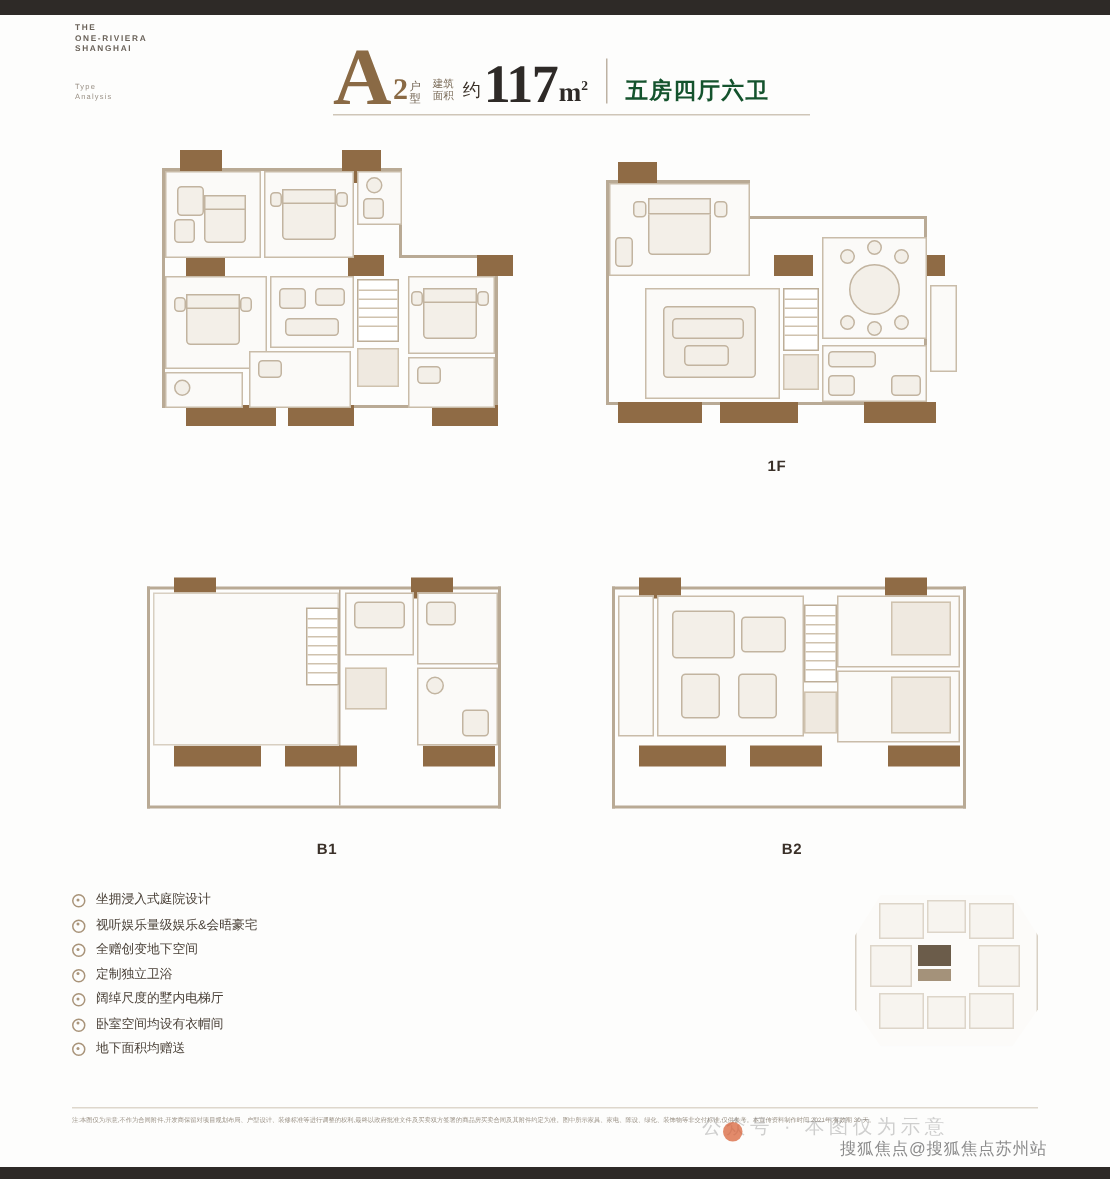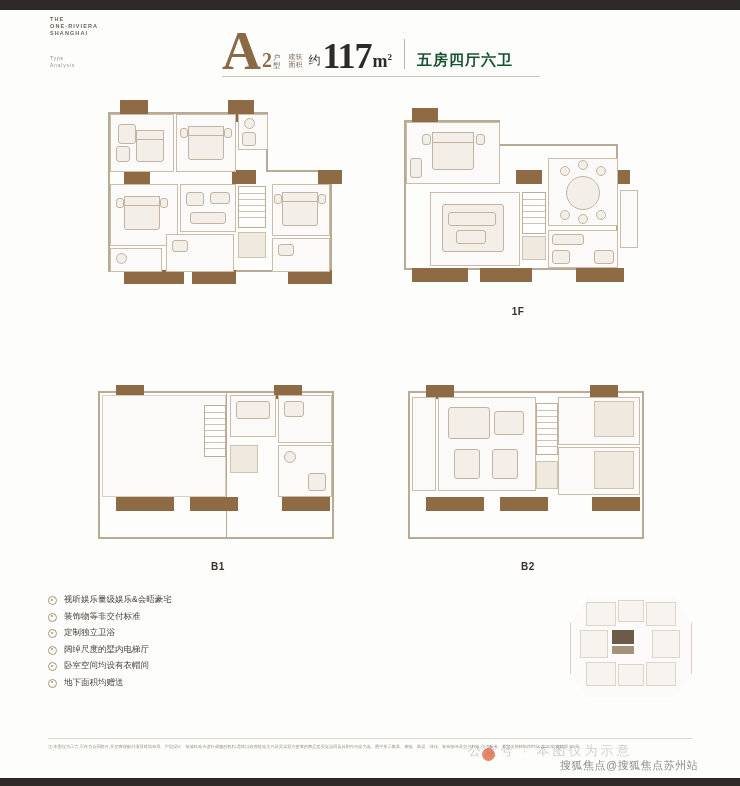--- a/index.html
+++ b/index.html
@@ -394,25 +394,29 @@
     </div>
     <div class="hatch" style="left:128px;top:76px;width:20px;height:26px;"></div>
     <div class="room" style="left:4px;top:12px;width:22px;height:92px;"></div>
 
     <div class="caption">B2</div>
   </div>
 
   <div class="features">
     <div class="feat">
         <span class="dot"></span>
+        <span class="txt">坐拥浸入式庭院设计</span>
+      </div>
+    <div class="feat">
+        <span class="dot"></span>
         <span class="txt">视听娱乐量级娱乐&amp;会晤豪宅</span>
       </div>
     <div class="feat">
         <span class="dot"></span>
-        <span class="txt">装饰物等非交付标准</span>
+        <span class="txt">全赠创变地下空间</span>
       </div>
     <div class="feat">
         <span class="dot"></span>
         <span class="txt">定制独立卫浴</span>
       </div>
     <div class="feat">
         <span class="dot"></span>
         <span class="txt">阔绰尺度的墅内电梯厅</span>
       </div>
     <div class="feat">

